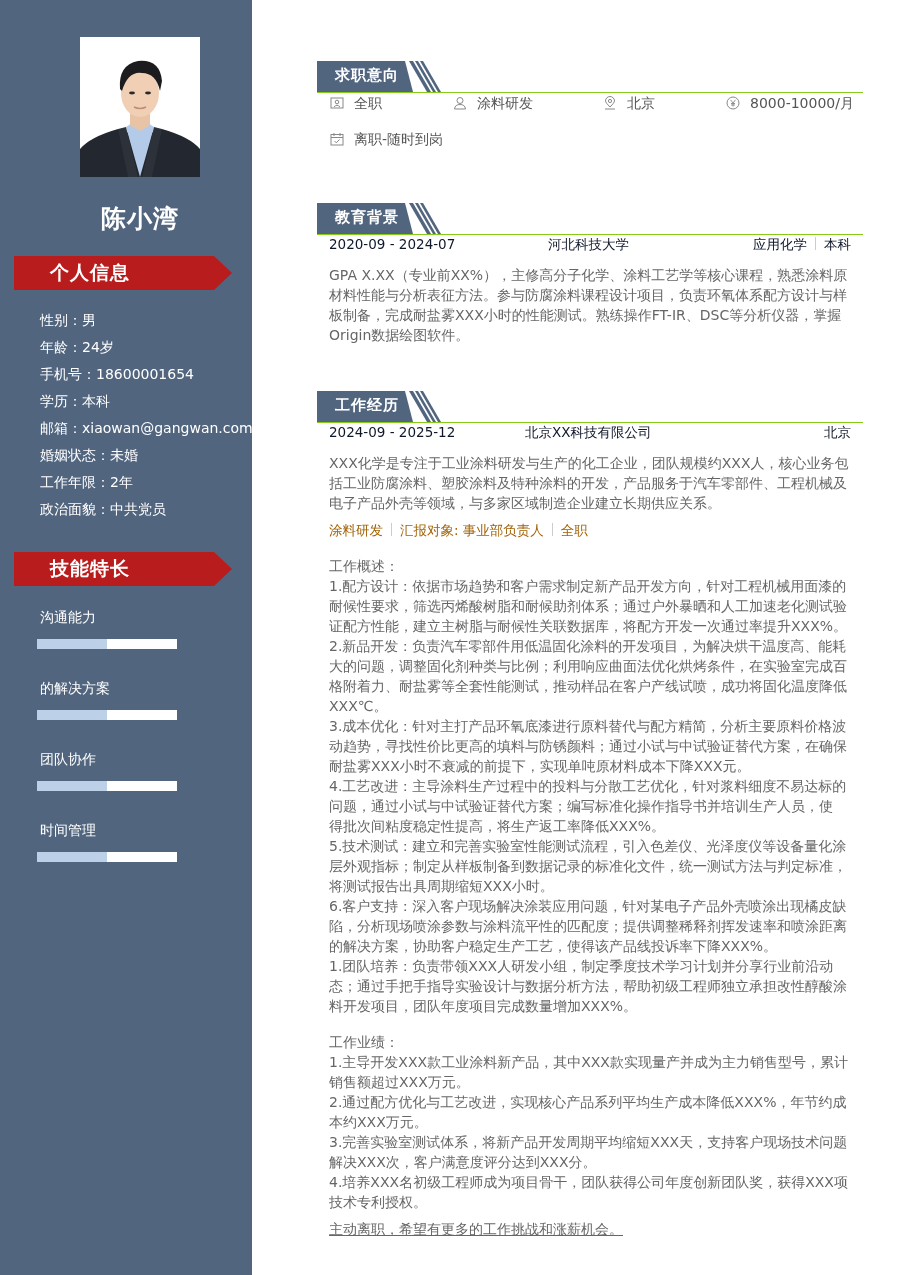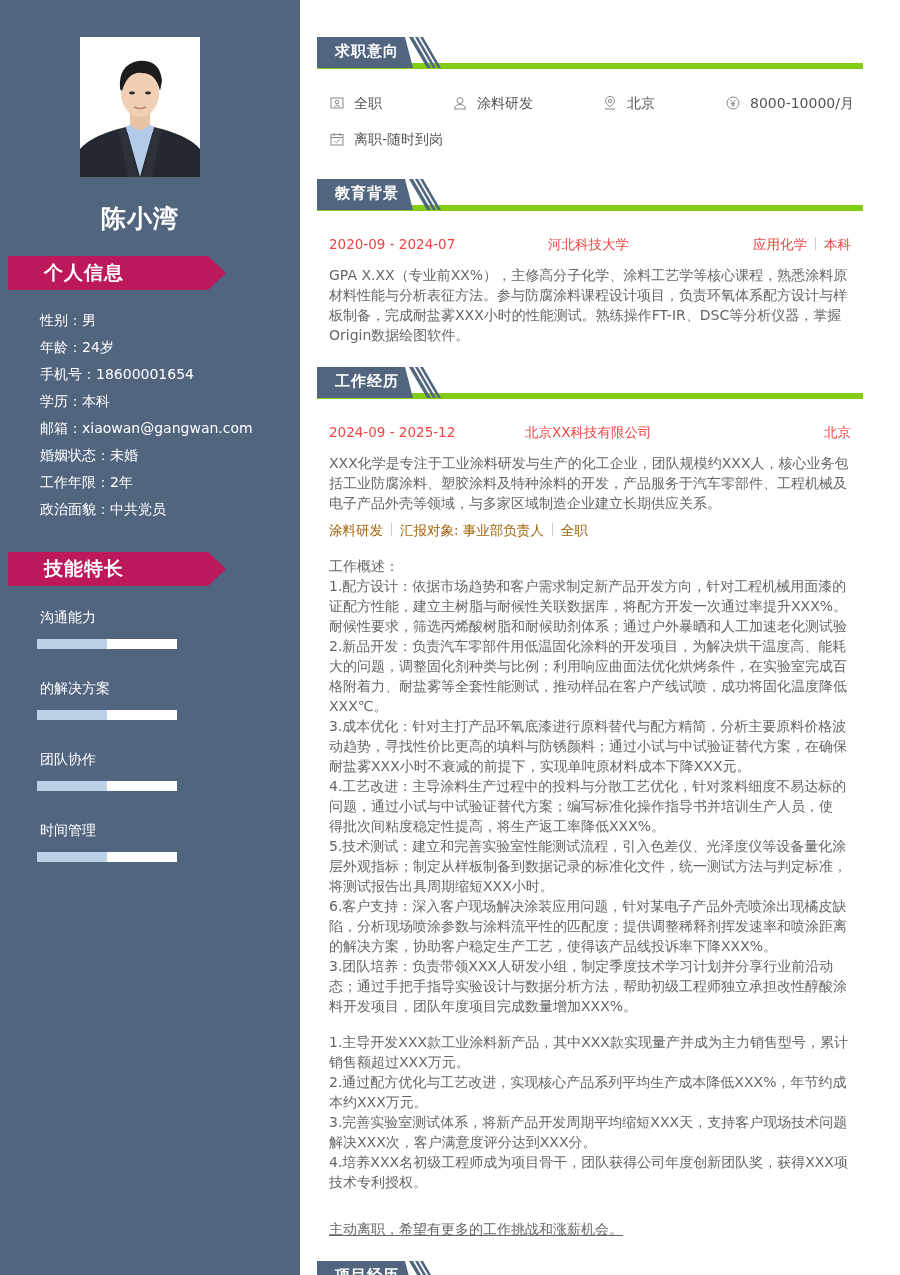--- a/index.html
+++ b/index.html
@@ -1,42 +1,42 @@
 <!DOCTYPE html>
 <html><head>
 <meta charset="utf-8">
 <style>
   * { margin: 0; padding: 0; box-sizing: border-box; }
   html, body { width: 900px; height: 1275px; overflow: hidden; background: #ffffff; }
   body { font-family: "DejaVu Sans", "Liberation Sans", sans-serif; color: #555; position: relative; }
 
   
-  .sidebar { position: absolute; left: 0; top: 0; width: 300px; height: 1275px; background: #51657f; }
+  .sidebar { position: absolute; left: 0; top: 0; width: 252px; height: 1275px; background: #51657f; }
   .photo { position: absolute; left: 80px; top: 37px; width: 120px; height: 140px; background: #ffffff; overflow: hidden; }
   .photo svg { display: block; }
   .name { position: absolute; left: 0; top: 202px; width: 280px; text-align: center; color: #ffffff; font-size: 25px; font-weight: bold; letter-spacing: 1px; }
 
-  .side-title { position: absolute; left: 8px; width: 218px; height: 34px; background: #be185d;
+  .side-title { position: absolute; left: 14px; width: 218px; height: 34px; background: #b91c1c;
     clip-path: polygon(0 0, 200px 0, 218px 50%, 200px 100%, 0 100%); }
   .side-title span { position: absolute; left: 36px; top: 4px; color: #ffffff; font-size: 19px; font-weight: bold; letter-spacing: 1px; }
 
   .info-list { position: absolute; left: 40px; top: 309px; }
   .info-row { height: 27px; line-height: 22px; color: #ffffff; font-size: 14px; white-space: nowrap; }
 
   .skill { position: absolute; left: 40px; }
   .skill-label { color: #ffffff; font-size: 14px; line-height: 20px; }
   .skill-bar { position: absolute; left: -3px; top: 32px; width: 140px; height: 10px; background: #ffffff; }
   .skill-bar .fill { position: absolute; left: 0; top: 0; height: 10px; background: #bcd0e8; }
-  .sec-head { position: absolute; left: 317px; width: 546px; height: 32px; border-bottom: 6px solid #84cc16; }
+  .sec-head { position: absolute; left: 317px; width: 546px; height: 32px; border-bottom: 1px solid #84cc16; margin-top: 24px; }
   .sec-tab { position: absolute; left: 0; top: 0; width: 96px; height: 31px; background: #51657f;
      clip-path: polygon(0 0, 88px 0, 96px 100%, 0 100%); }
   .sec-tab span { position: absolute; left: 18px; top: 5px; color: #ffffff; font-size: 15px; font-weight: bold; letter-spacing: 1px; }
   .sec-stripes { position: absolute; left: 92px; top: 0; width: 34px; height: 31px; }
 
-  .txt { position: absolute; font-size: 13.5px; color: #ef4444; line-height: 20px; white-space: nowrap; }
+  .txt { position: absolute; font-size: 13.5px; color: #0f172a; line-height: 20px; white-space: nowrap; }
   .para { position: absolute; left: 329px; width: 522px; font-size: 14px; color: #666; line-height: 20px; text-align: justify; }
   .para div { white-space: nowrap; }
   .sep { display: inline-block; width: 1px; height: 13px; background: #ccc; margin: 0 8px; vertical-align: -1px; }
   .intent-item { position: absolute; font-size: 14px; color: #555; line-height: 20px; white-space: nowrap; }
   .intent-item svg { position: absolute; left: 0; top: 3px; }
   .intent-item span { position: absolute; left: 24px; top: 0; }
 </style>
 </head>
 <body>
 
@@ -200,44 +200,45 @@
   <div>括工业防腐涂料、塑胶涂料及特种涂料的开发，产品服务于汽车零部件、工程机械及</div>
   <div>电子产品外壳等领域，与多家区域制造企业建立长期供应关系。</div>
 </div>
 <div class="txt" style="left:329px; top:520px; color:#a16207;">
   <span>涂料研发</span><span class="sep"></span><span>汇报对象: 事业部负责人</span><span class="sep"></span><span>全职</span>
 </div>
 
 <div class="para" style="top:556px;">
   <div>工作概述：</div>
   <div>1.配方设计：依据市场趋势和客户需求制定新产品开发方向，针对工程机械用面漆的</div>
+  <div>耐候性要求，筛选丙烯酸树脂和耐候助剂体系；通过户外暴晒和人工加速老化测试验</div>
   <div>证配方性能，建立主树脂与耐候性关联数据库，将配方开发一次通过率提升XXX%。</div>
-  <div>耐候性要求，筛选丙烯酸树脂和耐候助剂体系；通过户外暴晒和人工加速老化测试验</div>
   <div>2.新品开发：负责汽车零部件用低温固化涂料的开发项目，为解决烘干温度高、能耗</div>
   <div>大的问题，调整固化剂种类与比例；利用响应曲面法优化烘烤条件，在实验室完成百</div>
   <div>格附着力、耐盐雾等全套性能测试，推动样品在客户产线试喷，成功将固化温度降低</div>
   <div>XXX℃。</div>
   <div>3.成本优化：针对主打产品环氧底漆进行原料替代与配方精简，分析主要原料价格波</div>
   <div>动趋势，寻找性价比更高的填料与防锈颜料；通过小试与中试验证替代方案，在确保</div>
   <div>耐盐雾XXX小时不衰减的前提下，实现单吨原材料成本下降XXX元。</div>
   <div>4.工艺改进：主导涂料生产过程中的投料与分散工艺优化，针对浆料细度不易达标的</div>
   <div>问题，通过小试与中试验证替代方案；编写标准化操作指导书并培训生产人员，使</div>
   <div>得批次间粘度稳定性提高，将生产返工率降低XXX%。</div>
   <div>5.技术测试：建立和完善实验室性能测试流程，引入色差仪、光泽度仪等设备量化涂</div>
   <div>层外观指标；制定从样板制备到数据记录的标准化文件，统一测试方法与判定标准，</div>
   <div>将测试报告出具周期缩短XXX小时。</div>
   <div>6.客户支持：深入客户现场解决涂装应用问题，针对某电子产品外壳喷涂出现橘皮缺</div>
   <div>陷，分析现场喷涂参数与涂料流平性的匹配度；提供调整稀释剂挥发速率和喷涂距离</div>
   <div>的解决方案，协助客户稳定生产工艺，使得该产品线投诉率下降XXX%。</div>
-  <div>3.团队培养：负责带领XXX人研发小组，制定季度技术学习计划并分享行业前沿动</div>
+  <div>1.团队培养：负责带领XXX人研发小组，制定季度技术学习计划并分享行业前沿动</div>
   <div>态；通过手把手指导实验设计与数据分析方法，帮助初级工程师独立承担改性醇酸涂</div>
   <div>料开发项目，团队年度项目完成数量增加XXX%。</div>
 </div>
 
 <div class="para" style="top:1032px;">
+  <div>工作业绩：</div>
   <div>1.主导开发XXX款工业涂料新产品，其中XXX款实现量产并成为主力销售型号，累计</div>
   <div>销售额超过XXX万元。</div>
   <div>2.通过配方优化与工艺改进，实现核心产品系列平均生产成本降低XXX%，年节约成</div>
   <div>本约XXX万元。</div>
   <div>3.完善实验室测试体系，将新产品开发周期平均缩短XXX天，支持客户现场技术问题</div>
   <div>解决XXX次，客户满意度评分达到XXX分。</div>
   <div>4.培养XXX名初级工程师成为项目骨干，团队获得公司年度创新团队奖，获得XXX项</div>
   <div>技术专利授权。</div>
 </div>
 

